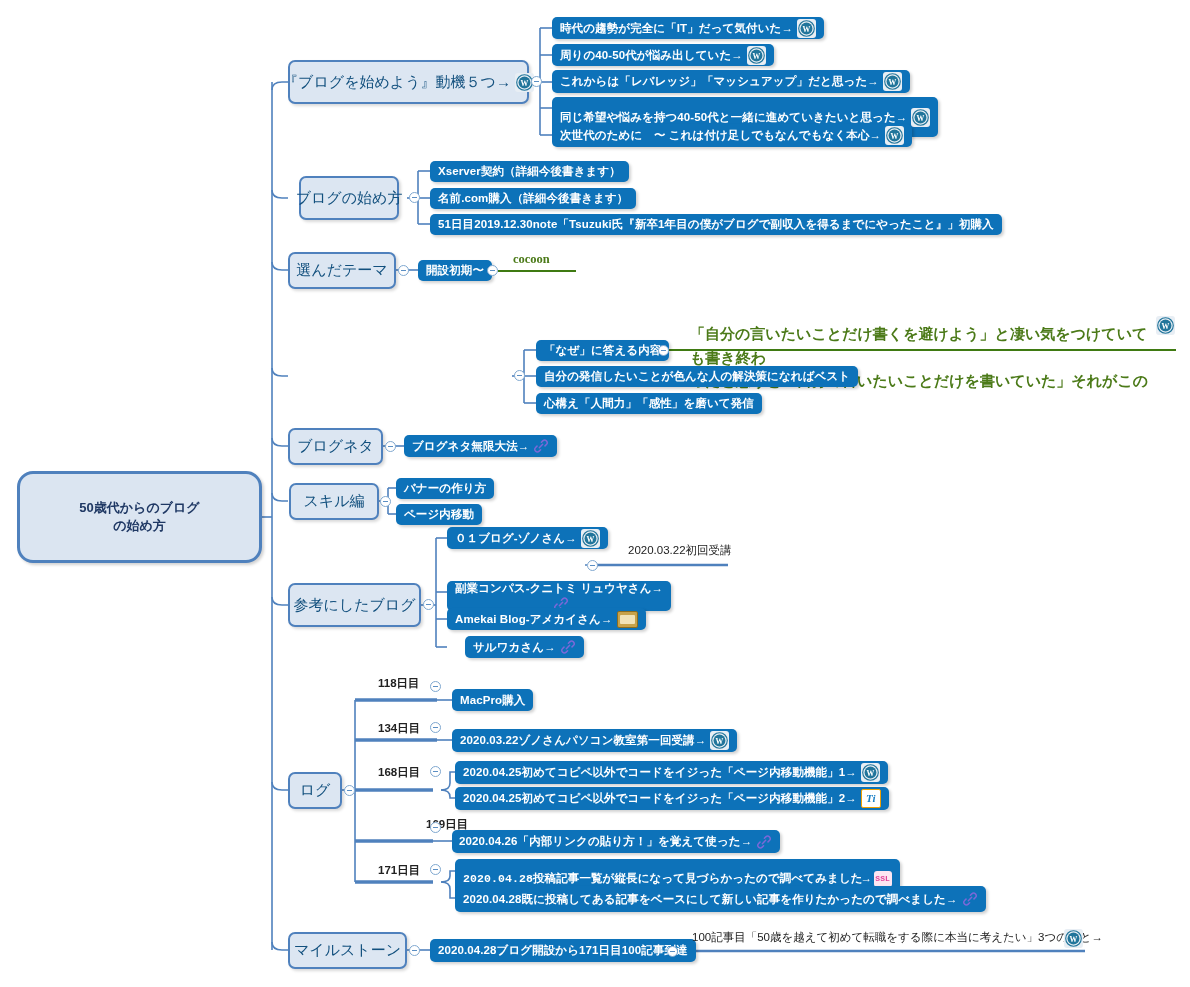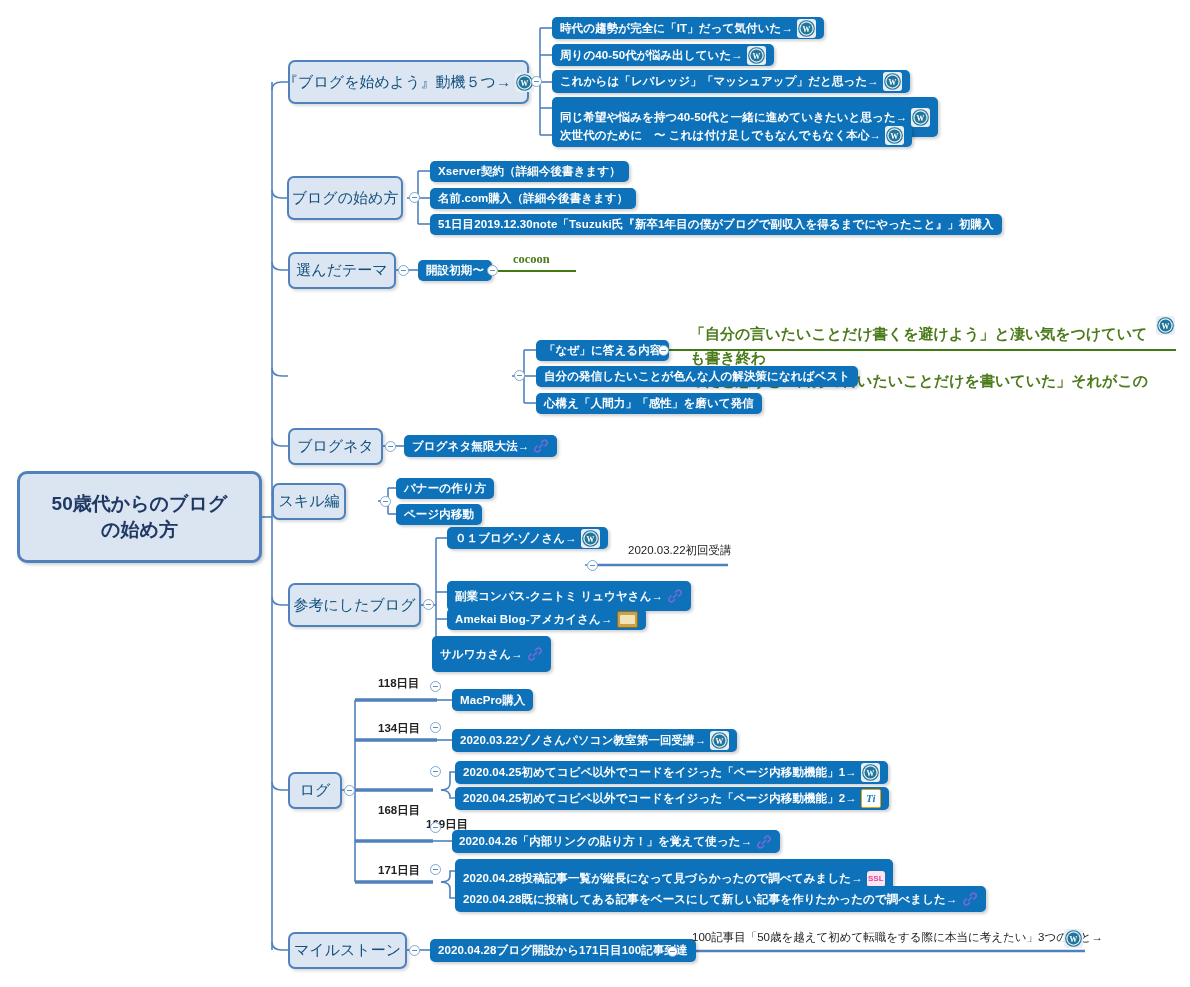--- a/index.html
+++ b/index.html
@@ -11,22 +11,22 @@
     position:relative;overflow:hidden;
     -webkit-font-smoothing:antialiased;
   }
   #canvas{position:absolute;inset:0;width:1190px;height:987px;}
   svg.wires{position:absolute;left:0;top:0;width:1190px;height:987px;pointer-events:none;}
 
   
   .node{position:absolute;box-sizing:border-box;display:flex;align-items:center;}
 
   .root{
-    background:#dbe5f1;border:3px solid #4f81bd;border-radius:10px;
-    color:#1f3864;font-weight:bold;font-size:19px;line-height:1.35;
+    background:#dbe5f1;border:3px solid #4f81bd;border-radius:16px;
+    color:#1f3864;font-weight:bold;font-size:13px;line-height:1.35;
     text-align:center;justify-content:center;
     box-shadow:2px 2px 3px rgba(0,0,0,.18);
   }
   .root span{display:block;padding:0 10px;}
 
   .branch{
     background:#dce6f2;border:2px solid #4f81bd;border-radius:7px;
     color:#12507e;font-size:15px;justify-content:center;
     box-shadow:2px 2px 3px rgba(0,0,0,.15);
     white-space:nowrap;padding:0 10px;
@@ -229,21 +229,21 @@
     <span>次世代のために　〜 これは付け足しでもなんでもなく本心→</span>
     <span class="ic ic-wp">
         <svg viewBox="0 0 24 24">
           <circle cx="12" cy="12" r="11" fill="none" stroke="#21759b" stroke-width="1.6"></circle>
           <circle cx="12" cy="12" r="8.4" fill="#21759b"></circle>
           <text x="12" y="16.6" font-size="11" font-weight="bold" fill="#fff" text-anchor="middle" font-family="Liberation Serif, serif">W</text>
         </svg>
       </span>
   </div>
 
-  <div class="node branch" style="left:287px;top:176px;width:116px;height:44px;">
+  <div class="node branch" style="left:299px;top:176px;width:100px;height:44px;">
     <span>ブログの始め方</span>
   </div>
   <div class="toggle" style="left:409px;top:192px;"></div>
 
   <div class="node leaf" style="left:430px;top:161px;height:21px;">
     <span>Xserver契約（詳細今後書きます）</span>
   </div>
   <div class="node leaf" style="left:430px;top:188px;height:21px;">
     <span>名前.com購入（詳細今後書きます）</span>
   </div>
@@ -296,21 +296,21 @@
     <span>ブログネタ無限大法→</span>
     <span class="ic ic-link">
       <svg viewBox="0 0 24 24" fill="none" stroke="#7b68d8" stroke-width="2.2" stroke-linecap="round">
           <path d="M9.5 14.5 L14.5 9.5"></path>
           <path d="M12.6 6.4 l2.1-2.1a3.8 3.8 0 0 1 5.4 5.4 l-2.1 2.1"></path>
           <path d="M11.4 17.6 l-2.1 2.1a3.8 3.8 0 0 1-5.4-5.4 l2.1-2.1"></path>
         </svg>
     </span>
   </div>
 
-  <div class="node branch" style="left:272px;top:483px;width:74px;height:37px;">
+  <div class="node branch" style="left:289px;top:483px;width:90px;height:37px;">
     <span>スキル編</span>
   </div>
   <div class="toggle" style="left:380px;top:496px;"></div>
   <div class="node leaf" style="left:396px;top:478px;height:21px;">
     <span>バナーの作り方</span>
   </div>
   <div class="node leaf" style="left:396px;top:504px;height:21px;">
     <span>ページ内移動</span>
   </div>
 
@@ -327,35 +327,35 @@
           <circle cx="12" cy="12" r="8.4" fill="#21759b"></circle>
           <text x="12" y="16.6" font-size="11" font-weight="bold" fill="#fff" text-anchor="middle" font-family="Liberation Serif, serif">W</text>
         </svg>
       </span>
   </div>
   <div class="toggle" style="left:587px;top:560px;"></div>
   <div class="node plain" style="left:628px;top:543px;">
     <span>2020.03.22初回受講</span>
   </div>
 
-  <div class="node leaf" style="left:447px;top:581px;height:30px;">
+  <div class="node leaf" style="left:447px;top:581px;height:30px;flex-direction:column;">
     <span>副業コンパス-クニトミ リュウヤさん→</span>
     <span class="ic ic-link">
         <svg viewBox="0 0 24 24" fill="none" stroke="#7b68d8" stroke-width="2.2" stroke-linecap="round">
           <path d="M9.5 14.5 L14.5 9.5"></path>
           <path d="M12.6 6.4 l2.1-2.1a3.8 3.8 0 0 1 5.4 5.4 l-2.1 2.1"></path>
           <path d="M11.4 17.6 l-2.1 2.1a3.8 3.8 0 0 1-5.4-5.4 l2.1-2.1"></path>
         </svg>
       </span>
   </div>
   <div class="node leaf" style="left:447px;top:608px;height:22px;">
     <span>Amekai Blog-アメカイさん→</span>
     <span class="ic ic-card"></span>
   </div>
-  <div class="node leaf" style="left:432px;top:636px;height:36px;">
+  <div class="node leaf" style="left:465px;top:636px;height:22px;">
     <span>サルワカさん→</span>
     <span class="ic ic-link">
         <svg viewBox="0 0 24 24" fill="none" stroke="#7b68d8" stroke-width="2.2" stroke-linecap="round">
           <path d="M9.5 14.5 L14.5 9.5"></path>
           <path d="M12.6 6.4 l2.1-2.1a3.8 3.8 0 0 1 5.4 5.4 l-2.1 2.1"></path>
           <path d="M11.4 17.6 l-2.1 2.1a3.8 3.8 0 0 1-5.4-5.4 l2.1-2.1"></path>
         </svg>
       </span>
   </div>
 
@@ -380,21 +380,21 @@
     <span>2020.03.22ゾノさんパソコン教室第一回受講→</span>
     <span class="ic ic-wp">
         <svg viewBox="0 0 24 24">
           <circle cx="12" cy="12" r="11" fill="none" stroke="#21759b" stroke-width="1.6"></circle>
           <circle cx="12" cy="12" r="8.4" fill="#21759b"></circle>
           <text x="12" y="16.6" font-size="11" font-weight="bold" fill="#fff" text-anchor="middle" font-family="Liberation Serif, serif">W</text>
         </svg>
       </span>
   </div>
 
-  <div class="node plain bold" style="left:378px;top:765px;margin-top:38px;">
+  <div class="node plain bold" style="left:378px;top:765px;">
     <span>168日目</span>
   </div>
   <div class="toggle" style="left:430px;top:766px;"></div>
   <div class="node leaf" style="left:455px;top:761px;height:23px;">
     <span>2020.04.25初めてコピペ以外でコードをイジった「ページ内移動機能」1→</span>
     <span class="ic ic-wp">
         <svg viewBox="0 0 24 24">
           <circle cx="12" cy="12" r="11" fill="none" stroke="#21759b" stroke-width="1.6"></circle>
           <circle cx="12" cy="12" r="8.4" fill="#21759b"></circle>
           <text x="12" y="16.6" font-size="11" font-weight="bold" fill="#fff" text-anchor="middle" font-family="Liberation Serif, serif">W</text>
@@ -418,21 +418,21 @@
           <path d="M12.6 6.4 l2.1-2.1a3.8 3.8 0 0 1 5.4 5.4 l-2.1 2.1"></path>
           <path d="M11.4 17.6 l-2.1 2.1a3.8 3.8 0 0 1-5.4-5.4 l2.1-2.1"></path>
         </svg>
       </span>
   </div>
 
   <div class="node plain bold" style="left:378px;top:863px;">
     <span>171日目</span>
   </div>
   <div class="toggle" style="left:430px;top:864px;"></div>
-  <div class="node leaf" style="left:455px;top:859px;height:39px;">
+  <div class="node leaf" style="left:455px;top:859px;height:39px;font-family:Liberation Mono, monospace;">
     <span>2020.04.28投稿記事一覧が縦長になって見づらかったので調べてみました→</span>
     <span class="ic ic-ssl">SSL</span>
   </div>
   <div class="node leaf" style="left:455px;top:886px;height:26px;">
     <span>2020.04.28既に投稿してある記事をベースにして新しい記事を作りたかったので調べました→</span>
     <span class="ic ic-link">
         <svg viewBox="0 0 24 24" fill="none" stroke="#7b68d8" stroke-width="2.2" stroke-linecap="round">
           <path d="M9.5 14.5 L14.5 9.5"></path>
           <path d="M12.6 6.4 l2.1-2.1a3.8 3.8 0 0 1 5.4 5.4 l-2.1 2.1"></path>
           <path d="M11.4 17.6 l-2.1 2.1a3.8 3.8 0 0 1-5.4-5.4 l2.1-2.1"></path>

